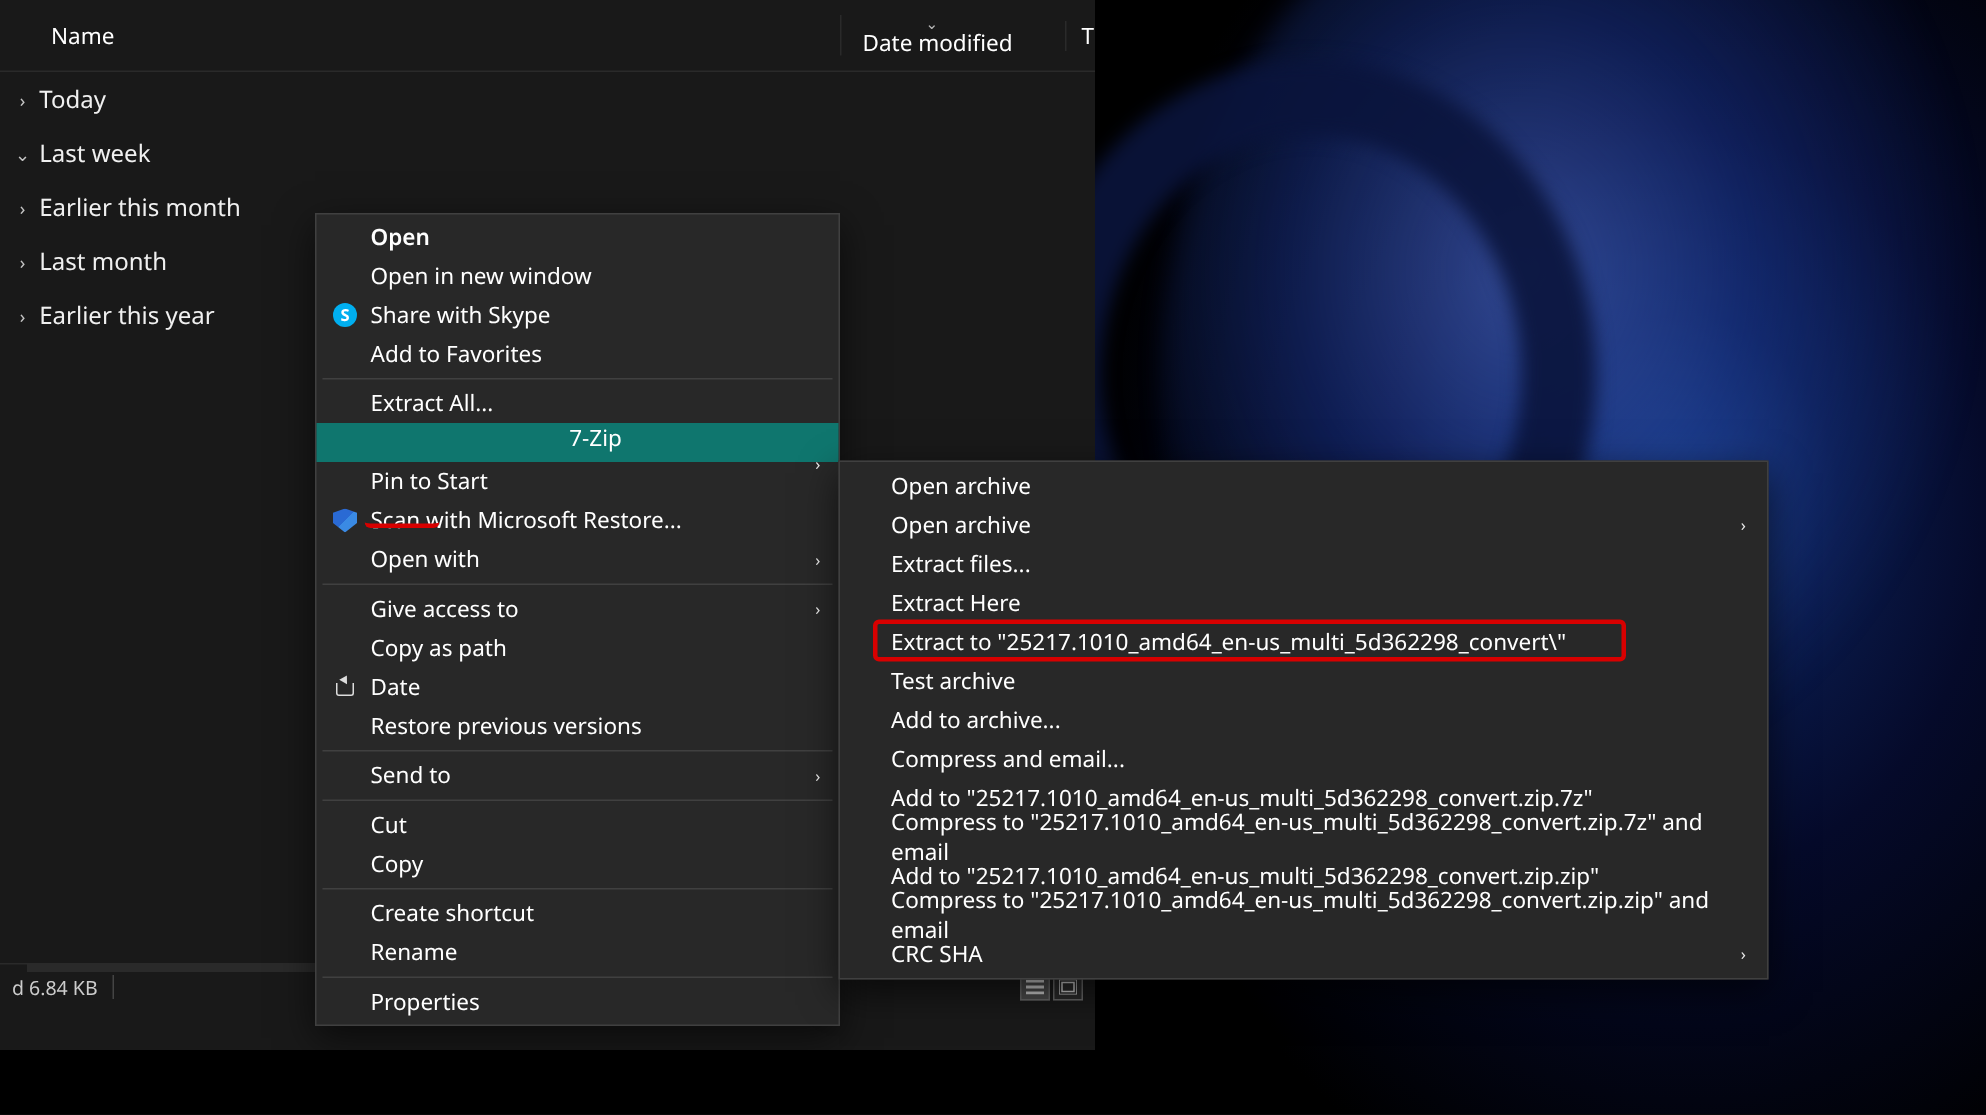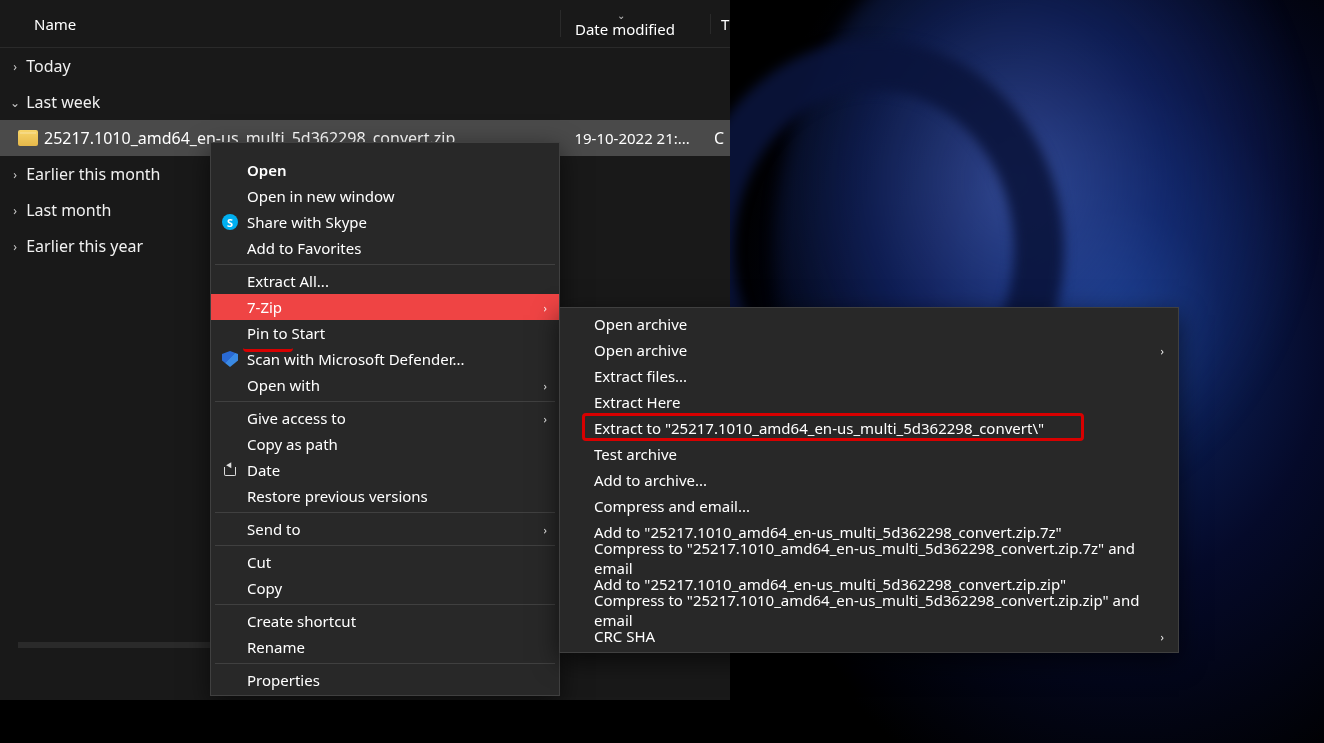--- a/index.html
+++ b/index.html
@@ -94,22 +94,22 @@
   box-shadow: 0 8px 24px rgba(0,0,0,.6);
   padding: 2px 0;
 }
 .cm-item {
   display:flex; align-items:center;
   height: 26px;
   padding: 0 12px 0 36px;
   font-size: 15px;
   position:relative;
 }
-.cm-item.bold { font-weight:600;margin-top:12px; }
-.cm-item.hover { background: #ef4444; }
+.cm-item.bold { font-weight:600; }
+.cm-item.hover { background: #0f766e; flex-direction: column; }
 .cm-sep { height:1px; background:#404040; margin: 3px 4px; }
 .cm-item .cm-icon { position:absolute; left:10px; width:18px; height:18px; display:flex;align-items:center;justify-content:center; }
 .cm-item .right-arrow { margin-left:auto; font-size:11px; opacity:.9; }
 
 .submenu {
   position: absolute;
   left: 559px; top: 307px;
   width: 620px;
   background: #282828;
   border: 1px solid #404040;
@@ -150,33 +150,48 @@
     <div class="col-date">
       <span class="arrow">⌄</span>
       <span>Date modified</span>
     </div>
     <div class="col-t">T</div>
   </div>
 
   <div class="group"><span class="chev">›</span>&nbsp;<span>Today</span></div>
   <div class="group"><span class="chev">⌄</span>&nbsp;<span>Last week</span></div>
 
-  <div class="file-row">
-    <span class="icon"></span>
-    <span>25217.1010_amd64_en-us_multi_5d362298_convert.zip</span>
-    <span class="date">19-10-2022 21:...</span>
-    <span style="padding-right:6px;">C</span>
-  </div>
 
   <div class="group"><span class="chev">›</span>&nbsp;<span>Earlier this month</span></div>
   <div class="group"><span class="chev">›</span>&nbsp;<span>Last month</span></div>
   <div class="group"><span class="chev">›</span>&nbsp;<span>Earlier this year</span></div>
 
   <div class="scrollbar-track"></div>
 
+  <div class="status-bar">
+    <div class="status-left">
+      <span>d  6.84 KB</span>
+      <span class="sep"></span>
+    </div>
+    <div class="view-toggles">
+      <div class="view-btn active">
+        <svg width="12" height="10">
+            <rect x="0" y="0" width="12" height="2" fill="#ccc"></rect>
+            <rect x="0" y="4" width="12" height="2" fill="#ccc"></rect>
+            <rect x="0" y="8" width="12" height="2" fill="#ccc"></rect>
+          </svg>
+      </div>
+      <div class="view-btn">
+        <svg width="12" height="10">
+            <rect x="0" y="0" width="12" height="10" fill="none" stroke="#ccc"></rect>
+            <rect x="2" y="2" width="8" height="6" fill="none" stroke="#ccc"></rect>
+          </svg>
+      </div>
+    </div>
+  </div>
 </div>
 
 <div class="context-menu">
   <div class="cm-item bold">Open</div>
   <div class="cm-item">Open in new window</div>
   <div class="cm-item">
     <span class="cm-icon">
         <span class="skype-icon">S</span>
       </span>
     <span>Share with Skype</span>
@@ -186,21 +201,21 @@
   <div class="cm-item">Extract All...</div>
   <div class="cm-item hover">
     <span>7-Zip</span>
     <span class="right-arrow">›</span>
   </div>
   <div class="cm-item">Pin to Start</div>
   <div class="cm-item">
     <span class="cm-icon">
         <span class="shield-icon"></span>
       </span>
-    <span>Scan with Microsoft Defender...</span>
+    <span>Scan with Microsoft Restore...</span>
   </div>
   <div class="cm-item">
     <span>Open with</span>
     <span class="right-arrow">›</span>
   </div>
   <div class="cm-sep"></div>
   <div class="cm-item">
     <span>Give access to</span>
     <span class="right-arrow">›</span>
   </div>

